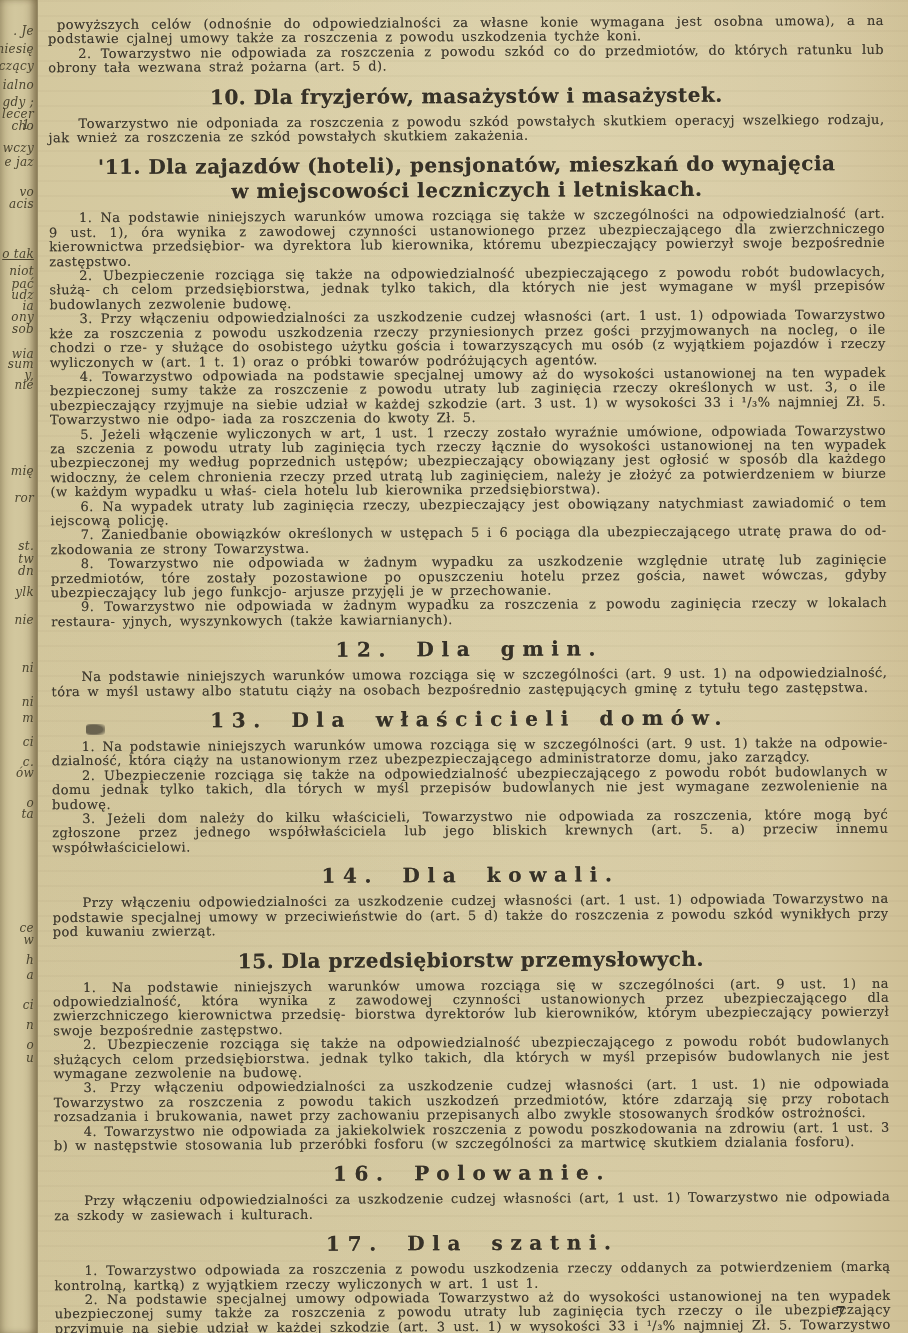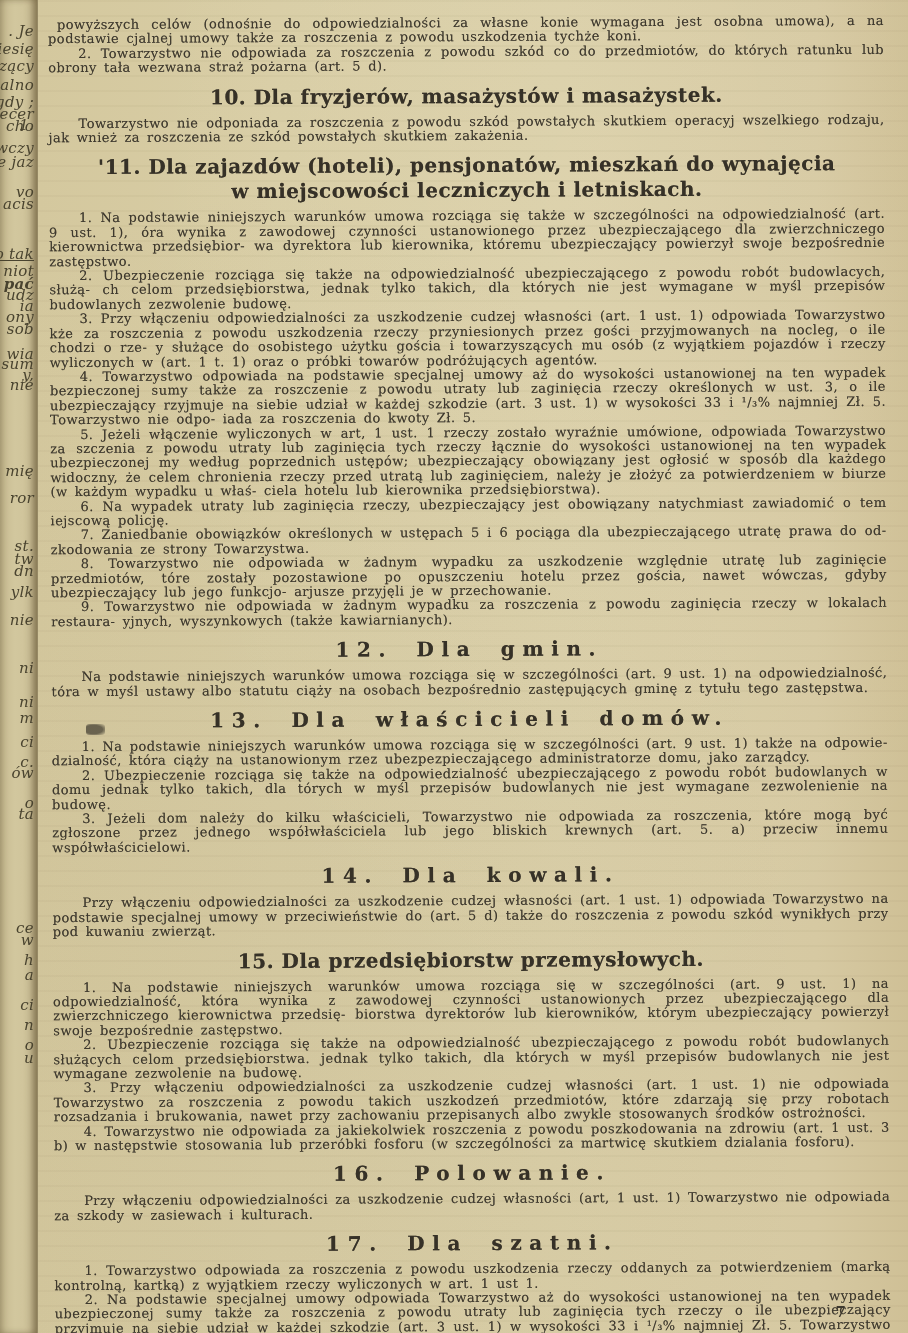--- a/index.html
+++ b/index.html
@@ -20,21 +20,21 @@
     position:absolute;left:0;top:0;bottom:0;width:37px;
     background:linear-gradient(90deg,#c6ba90 0,#d2c79e 40%,#cfc39a 80%,#b9ac82 100%);
     box-shadow: inset -7px 0 8px -3px rgba(85,70,40,.55), inset 4px 0 6px -2px rgba(80,65,38,.35);
     border-right:1px solid rgba(92,78,48,.45);
     overflow:hidden;
     z-index:2;
   }
   .frag{
     position:absolute;right:3px;
     white-space:nowrap;
-    font-size:15px;line-height:13px;
+    font-size:12px;line-height:13px;
     color:#49432f;
     letter-spacing:.3px;
     font-style:italic;
   }
   
   .doc{
     position:absolute;left:48px;right:24px;top:18px;
     transform:rotate(-0.3deg);
     transform-origin:40px 10px;
   }
@@ -97,21 +97,21 @@
       <span class="frag" style="top: 96px; margin-left: 12px;">gdy ;</span>
       <span class="frag" style="top: 108px;">lecer</span>
       <span class="frag" style="top: 119px;">1.</span>
       <span class="frag" style="top: 120px;">cho</span>
       <span class="frag" style="top: 142px;">wczy</span>
       <span class="frag" style="top: 156px; margin-left: 32px;">e jaz</span>
       <span class="frag" style="top: 186px;">vo</span>
       <span class="frag" style="top: 198px; text-align: right;">acis</span>
       <span class="frag" style="top: 248px; text-decoration: underline;">o tak</span>
       <span class="frag" style="top: 265px;">niot</span>
-      <span class="frag" style="top: 278px; font-weight: bold;">pać</span>
+      <span class="frag" style="top: 278px;">pać</span>
       <span class="frag" style="top: 289px;">udz</span>
       <span class="frag" style="top: 300px; margin-left: 36px;">ia</span>
       <span class="frag" style="top: 311px;">ony</span>
       <span class="frag" style="top: 323px;">sob</span>
       <span class="frag" style="top: 348px;">wia</span>
       <span class="frag" style="top: 358px;">sum</span>
       <span class="frag" style="top: 369px;">y,</span>
       <span class="frag" style="top: 379px;">nie</span>
       <span class="frag" style="top: 465px;">mię</span>
       <span class="frag" style="top: 492px;">ror</span>

